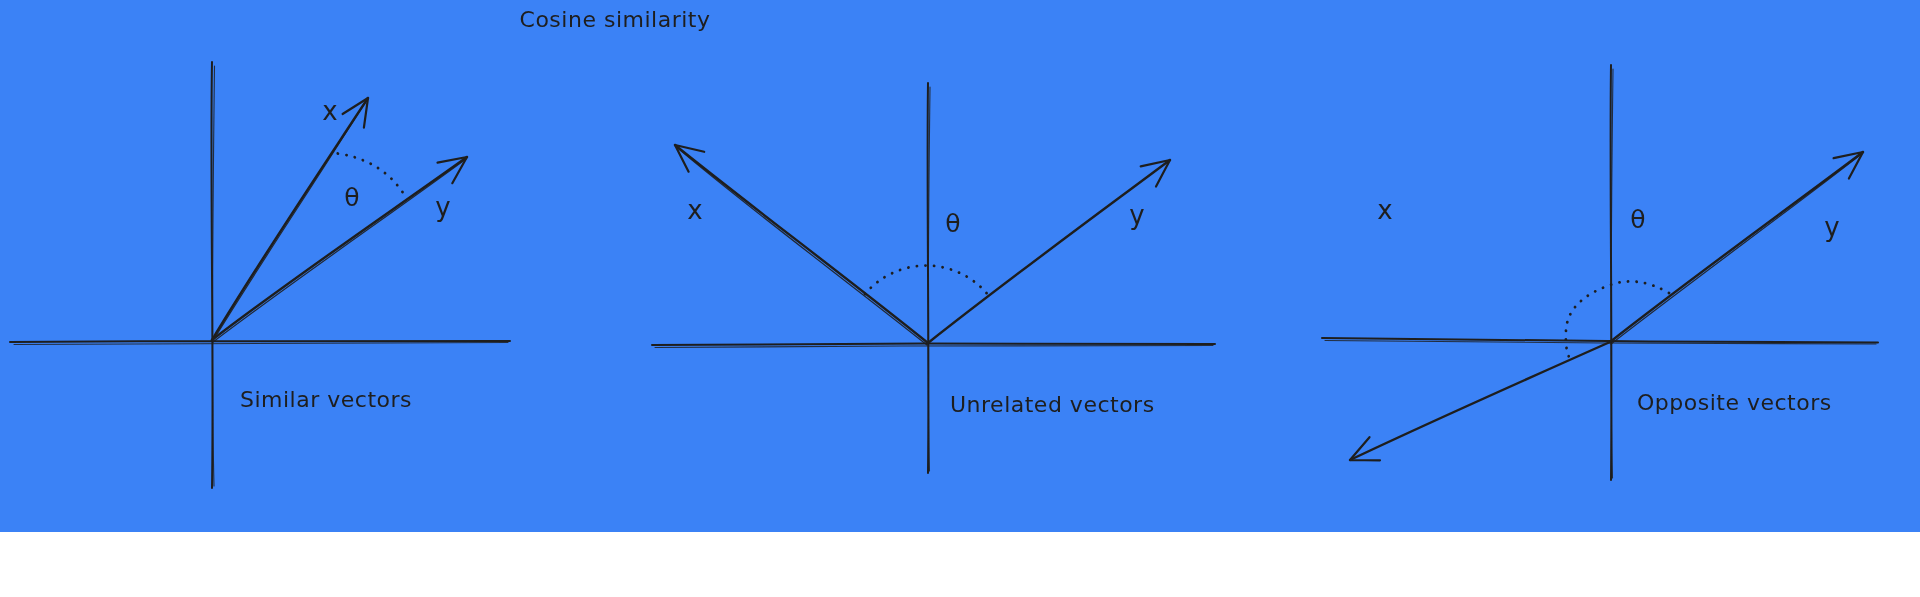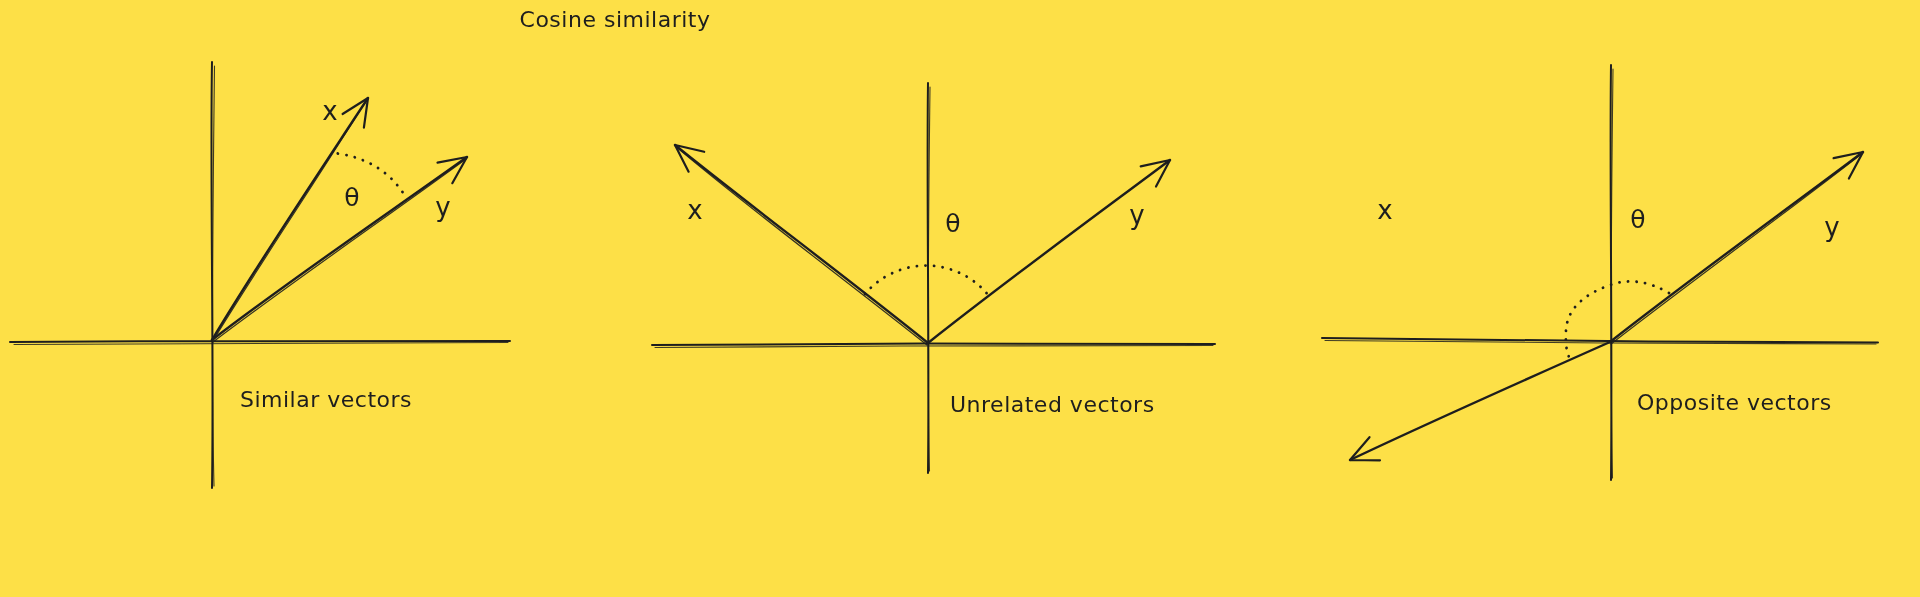--- a/index.html
+++ b/index.html
@@ -1,19 +1,19 @@
 <!DOCTYPE html>
 <html><head>
 <meta charset="utf-8">
 <style>
   html,body{margin:0;padding:0;background:#ffffff;}
   .canvas{
     position:relative;
-    width:1920px;height:597px;
-    background:#fde047;
+    width:1920px;height:532px;
+    background:#3b82f6;
     overflow:hidden;
     font-family:"DejaVu Sans",sans-serif;
   }
   svg{display:block;}
   .stroke{stroke:#1e1e1e;fill:none;stroke-linecap:round;stroke-linejoin:round;}
   .axis{stroke-width:2;}
   .echo{stroke-width:1.1;opacity:.85;}
   .vec{stroke-width:2.4;}
   .vecho{stroke-width:1.2;opacity:.9;}
   .wing{stroke-width:2.2;}

